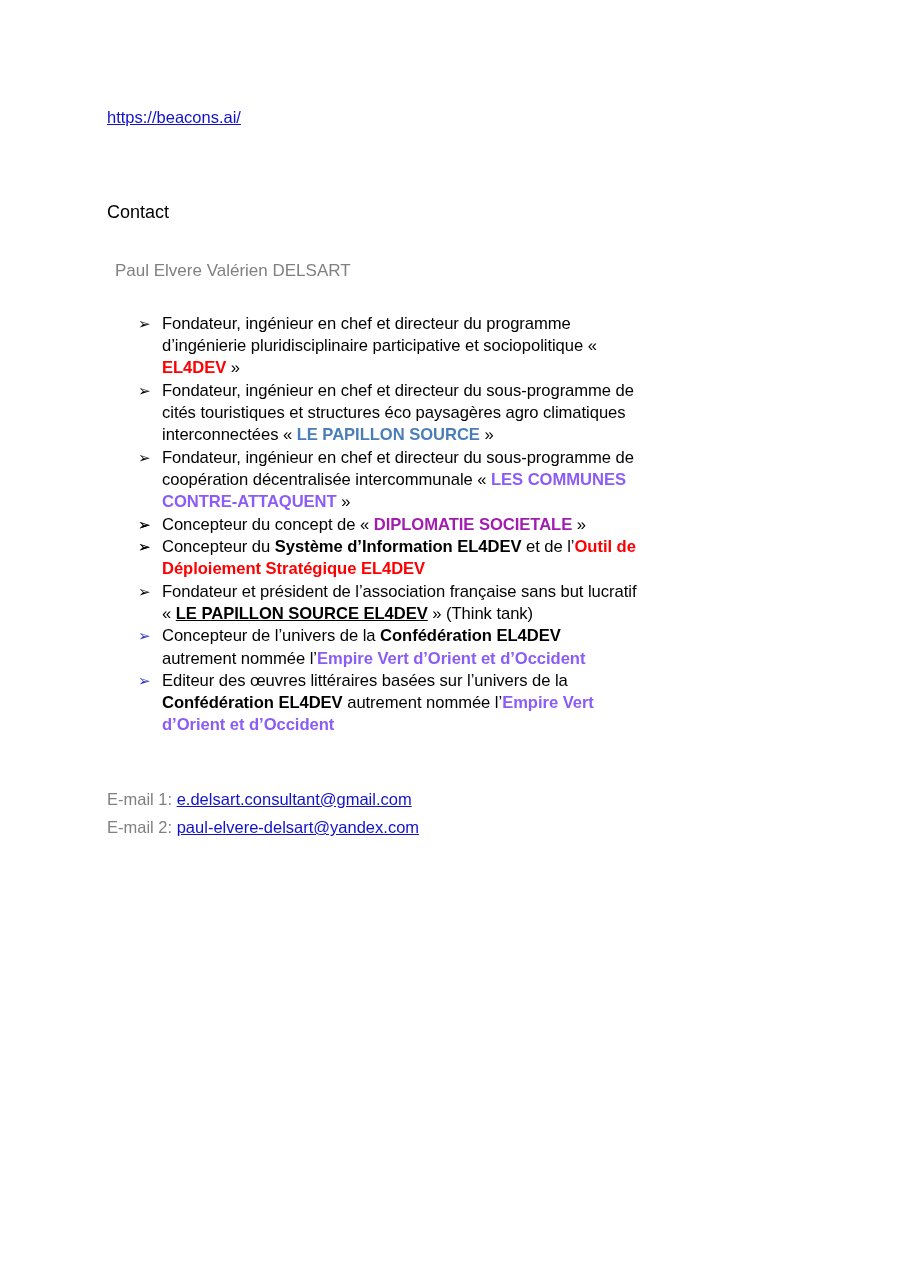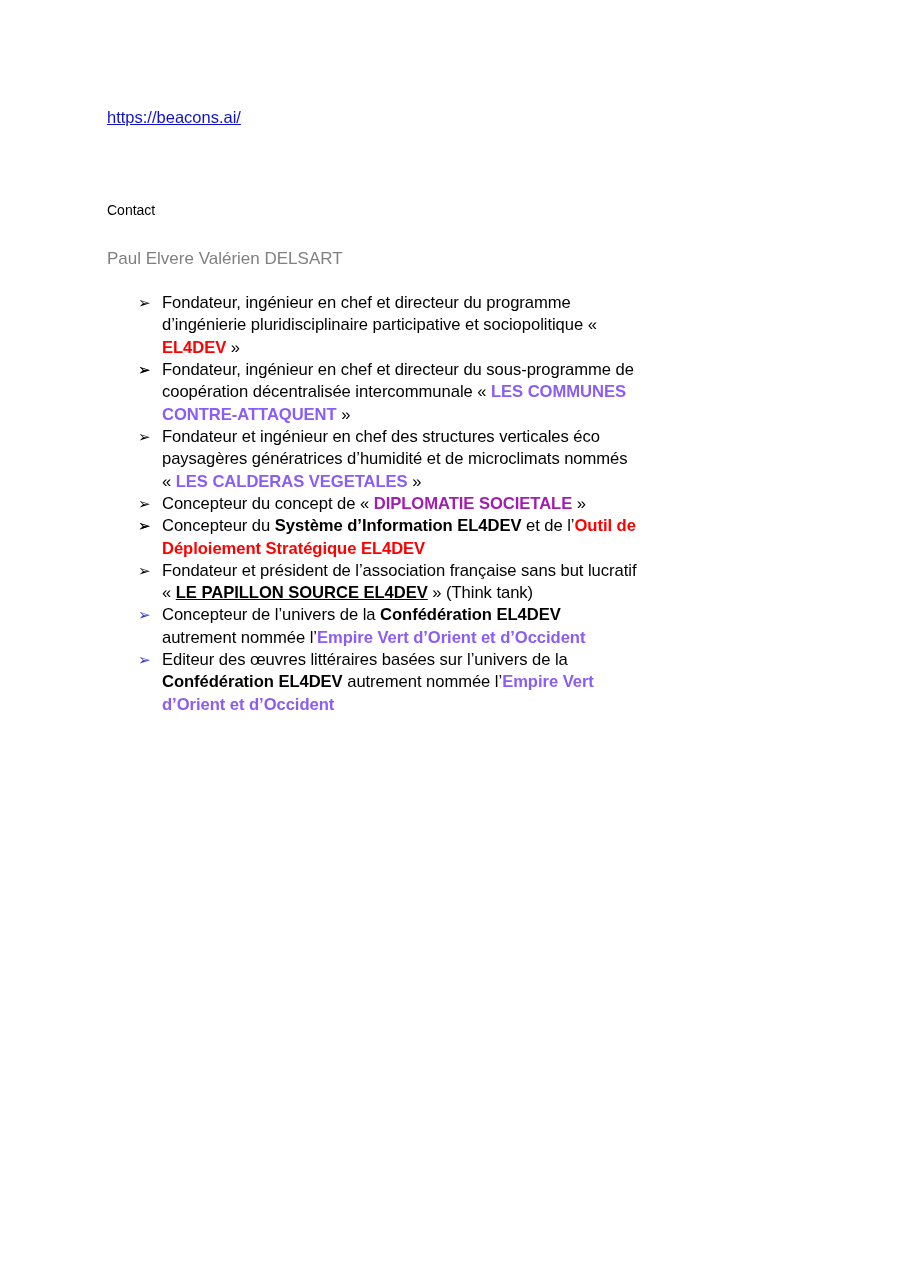--- a/index.html
+++ b/index.html
@@ -36,32 +36,32 @@
     color: #1111CC;
     text-decoration: underline;
     font-size: 16.5px;
     cursor: pointer;
   }
 
   .gap-after-link { height: 74px; }
 
   
   .contact-heading {
-    font-size: 14px;
+    font-size: 18px;
     color: #000000;
     line-height: 1.2;
     margin: 0;
   }
   .gap-contact { height: 30px; }
 
   .person-name {
     font-size: 17px;
     color: #808080;
     line-height: 1.2;
-    margin: 0;
+    margin: 8px;
   }
   .gap-name { height: 23px; }
 
   
   ul.roles {
     list-style: none;
     margin: 0;
     padding: 0;
   }
   ul.roles > li {
@@ -122,27 +122,31 @@
   <p class="contact-heading">Contact</p>
 
   <div class="gap-contact"></div>
 
   <p class="person-name">Paul Elvere Valérien DELSART</p>
 
   <div class="gap-name"></div>
 
   <ul class="roles" id="roles-list">
       <li><span class="bullet" style="color: rgb(0, 0, 0);">➢</span><span><span>Fondateur, ingénieur en chef et directeur du programme d’ingénierie pluridisciplinaire participative et sociopolitique « </span><span class="red">EL4DEV</span><span> »</span></span></li>
+      <li><span class="bullet" style="color: rgb(0, 0, 0);">➢</span><span><span>Fondateur, ingénieur en chef et directeur du sous-programme de cités touristiques et structures éco paysagères agro climatiques interconnectées « </span><span class="blue2">LE PAPILLON SOURCE</span><span> »</span></span></li>
+      <li><span class="bullet" style="color: rgb(0, 0, 0);">➢</span><span><span>Fondateur, ingénieur en chef et directeur du sous-programme de coopération décentralisée intercommunale « </span><span class="green">LES COMMUNES CONTRE-ATTAQUENT</span><span> »</span></span></li>
       <li><span class="bullet" style="color: rgb(0, 0, 0);">➢</span></li>
-      <li><span class="bullet" style="color: rgb(0, 0, 0);">➢</span><span><span>Fondateur, ingénieur en chef et directeur du sous-programme de coopération décentralisée intercommunale « </span><span class="green">LES COMMUNES CONTRE-ATTAQUENT</span><span> »</span></span></li>
-      <li><span class="bullet" style="color: rgb(0, 0, 0);">➢</span><span><span>Fondateur et ingénieur en chef des structures verticales éco paysagères génératrices d’humidité et de microclimats nommés « </span><span class="green">LES CALDERAS VEGETALES</span><span> »</span></span></li>
       <li><span class="bullet" style="color: rgb(0, 0, 0);">➢</span><span><span>Concepteur du concept de « </span><span class="purple">DIPLOMATIE SOCIETALE</span><span> »</span></span></li>
       <li><span class="bullet" style="color: rgb(0, 0, 0);">➢</span></li>
       <li><span class="bullet" style="color: rgb(0, 0, 0);">➢</span><span><span>Concepteur du </span><span class="b">Système d’Information EL4DEV</span><span> et de l’</span><span class="red">Outil de Déploiement Stratégique EL4DEV</span></span></li>
       <li><span class="bullet" style="color: rgb(0, 0, 0);">➢</span><span><span>Fondateur et président de l’association française sans but lucratif « </span><span class="bu">LE PAPILLON SOURCE EL4DEV</span><span> » (Think tank)</span></span></li>
       <li class="blue-bullet"><span class="bullet" style="color: rgb(51, 51, 204);">➢</span><span><span>Concepteur de l’univers de la </span><span class="b">Confédération EL4DEV</span><span> autrement nommée l’</span><span class="green">Empire Vert d’Orient et d’Occident</span></span></li>
       <li class="blue-bullet"><span class="bullet" style="color: rgb(51, 51, 204);">➢</span><span><span>Editeur des œuvres littéraires basées sur l’univers de la </span><span class="b">Confédération EL4DEV</span><span> autrement nommée l’</span><span class="green">Empire Vert d’Orient et d’Occident</span></span></li>
     </ul>
 
   <div class="gap-before-emails"></div>
 
+  <div id="emails-block">
+      <div class="email-row"><span class="email-label">E-mail 1: </span><a class="email-link" href="mailto:e.delsart.consultant@gmail.com">e.delsart.consultant@gmail.com</a></div>
+      <div class="email-row"><span class="email-label">E-mail 2: </span><a class="email-link" href="mailto:paul-elvere-delsart@yandex.com">paul-elvere-delsart@yandex.com</a></div>
+    </div>
 
 </div>
 
 </body></html>

